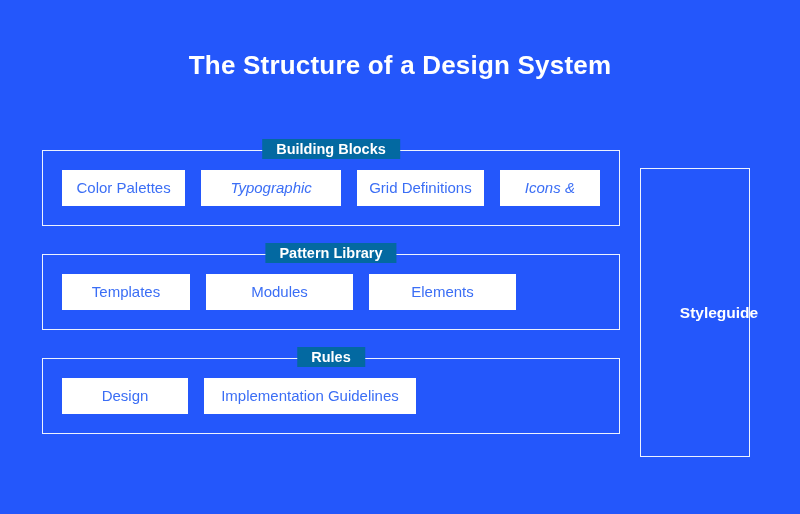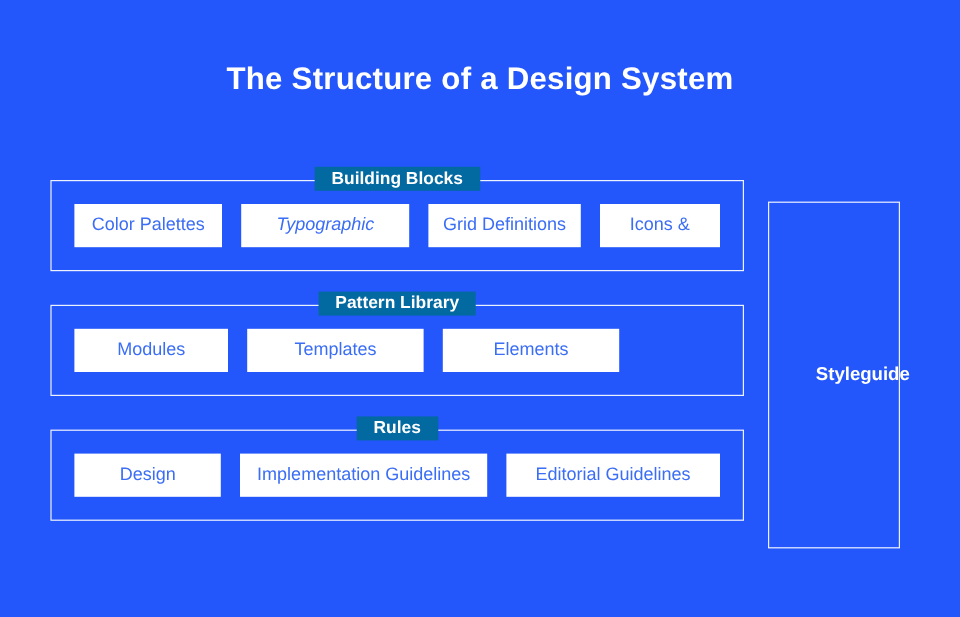--- a/index.html
+++ b/index.html
@@ -100,21 +100,21 @@
     justify-content: center;
     padding: 0 14px;
     white-space: nowrap;
     overflow: hidden;
   }
 
   
   .row-blocks .chip:nth-child(1) { width: 136px; }
   .row-blocks .chip:nth-child(2) { width: 155px; font-style: italic; }
   .row-blocks .chip:nth-child(3) { width: 140px; }
-  .row-blocks .chip:nth-child(4) { width: 110px; }
+  .row-blocks .chip:nth-child(4) { width: 110px; font-style: italic; }
 
   .row-pattern .chip:nth-child(1) { width: 128px; }
   .row-pattern .chip:nth-child(2) { width: 147px; }
   .row-pattern .chip:nth-child(3) { width: 147px; }
   .row-pattern .chip:nth-child(4) { width: 110px; }
 
   .row-rules .chip:nth-child(1) { width: 126px; }
   .row-rules .chip:nth-child(2) { width: 212px; }
   .row-rules .chip:nth-child(3) { width: 184px; }
 
@@ -157,32 +157,31 @@
           <div class="chip">Color Palettes</div>
           <div class="chip">Typographic</div>
           <div class="chip">Grid Definitions</div>
           <div class="chip">Icons &amp;</div>
         </div>
       </div>
 
       <div class="group">
         <div class="group-legend">Pattern Library</div>
         <div class="group-body row-pattern">
+          <div class="chip">Templates</div>
           <div class="chip">Modules</div>
-          <div class="chip">Templates</div>
           <div class="chip">Elements</div>
         </div>
       </div>
 
       <div class="group">
         <div class="group-legend">Rules</div>
         <div class="group-body row-rules">
           <div class="chip">Design</div>
           <div class="chip">Implementation Guidelines</div>
-          <div class="chip">Editorial Guidelines</div>
         </div>
       </div>
 
     </div>
 
     <div class="styleguide">
       <div class="styleguide-label">Styleguide</div>
     </div>
 
   </div>

